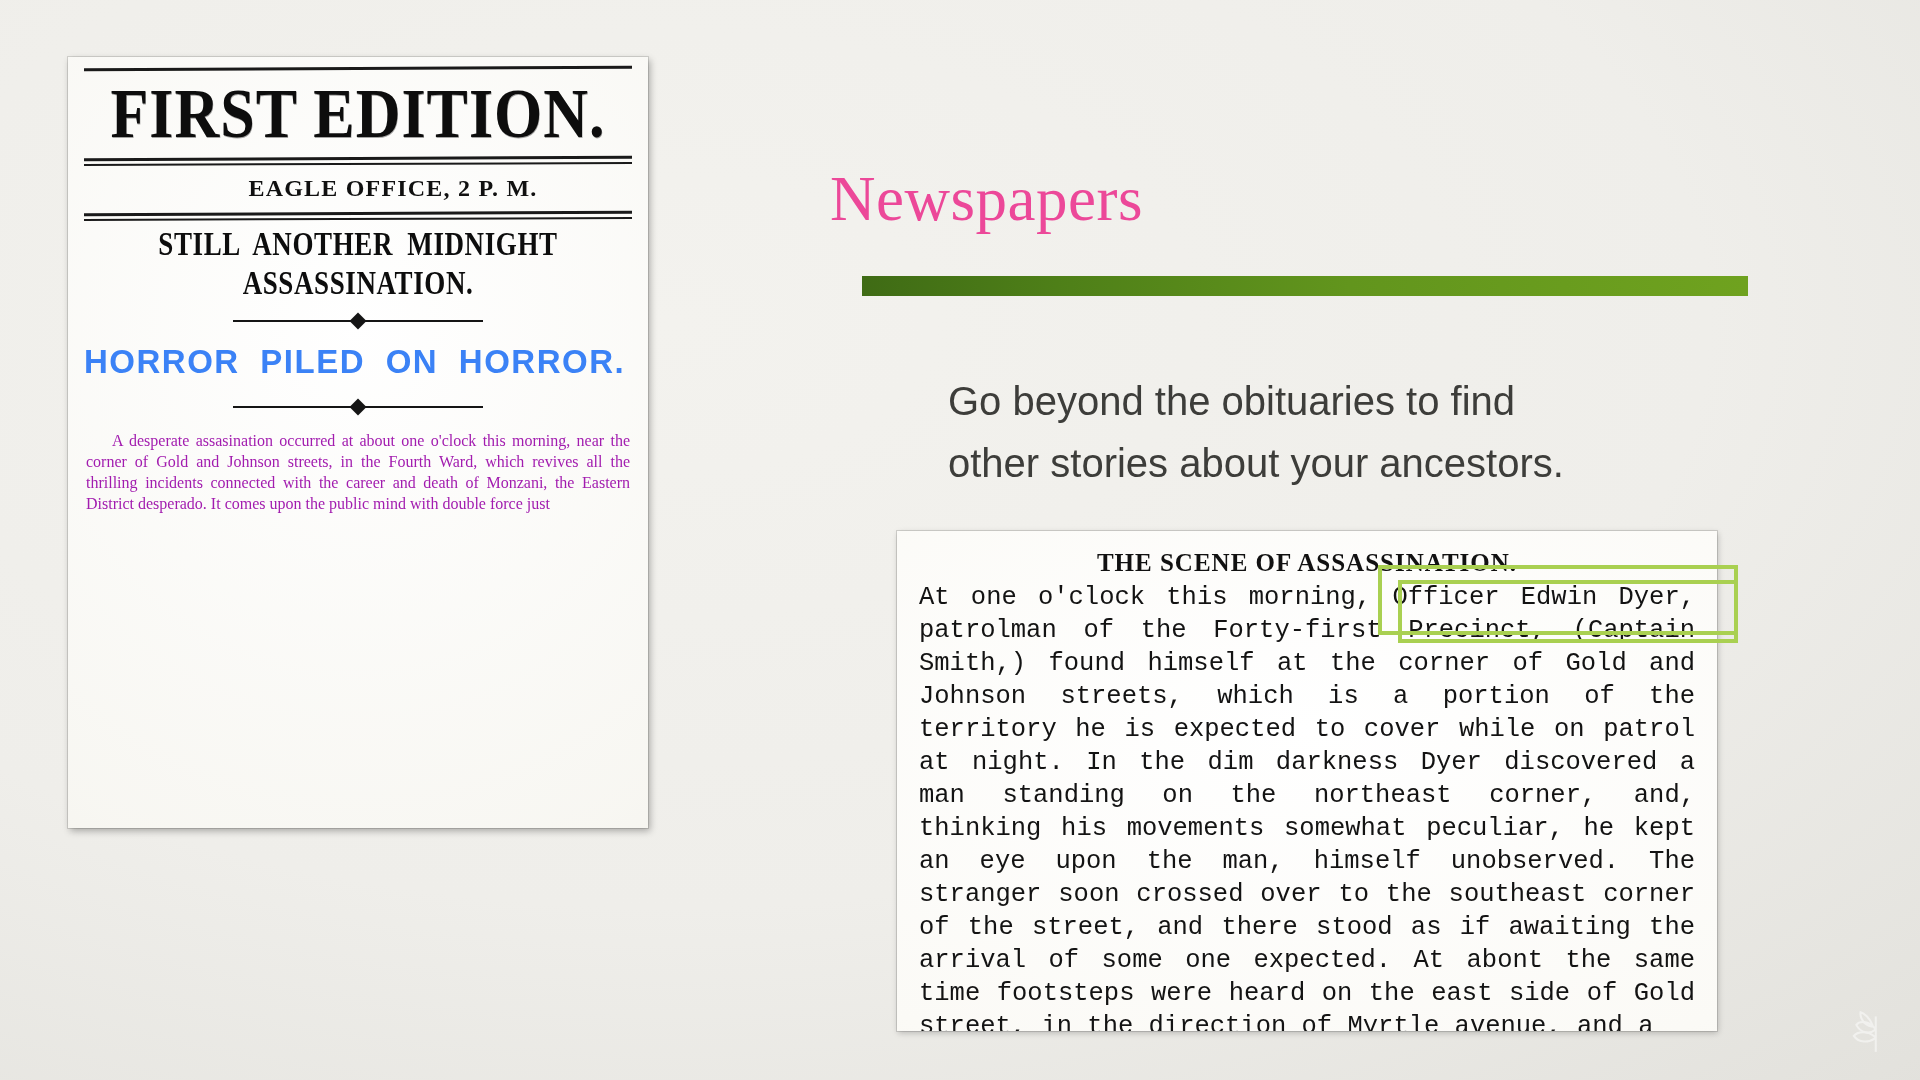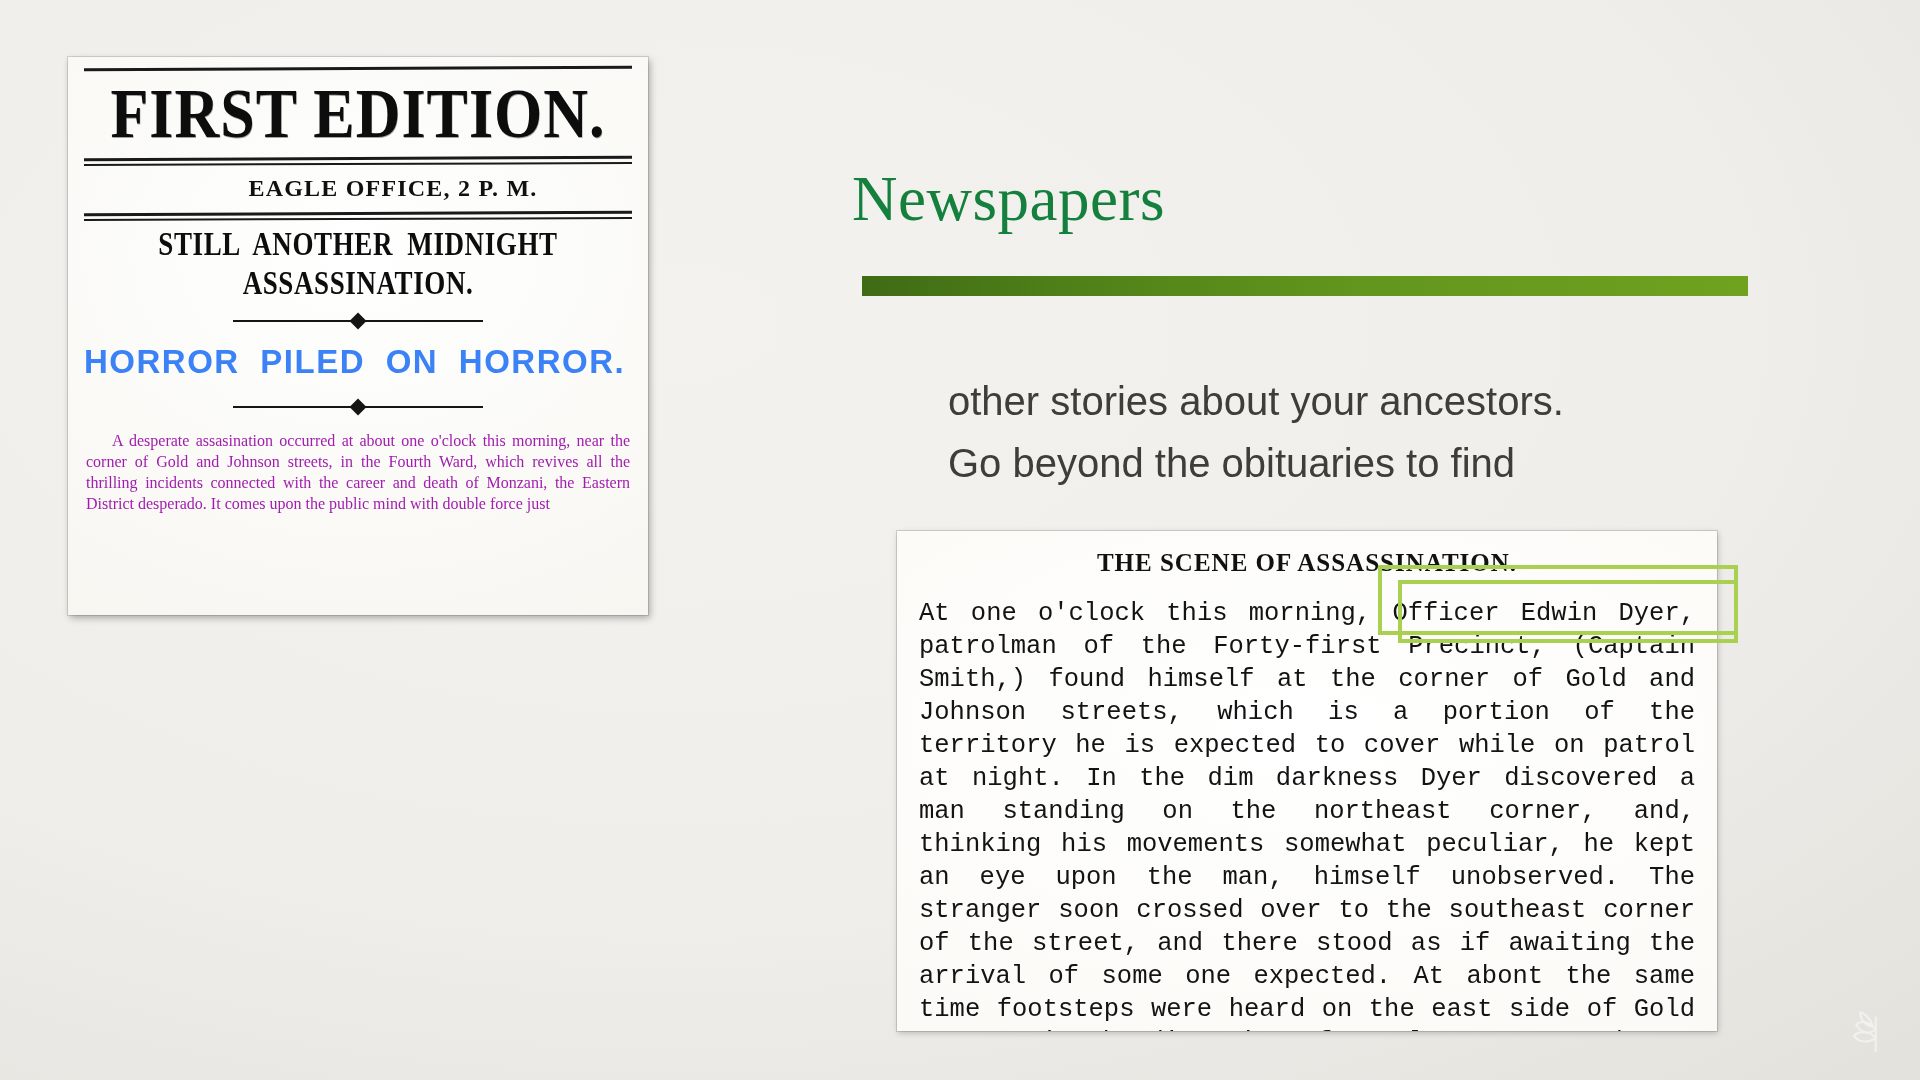--- a/index.html
+++ b/index.html
@@ -14,21 +14,21 @@
     background: radial-gradient(ellipse 120% 120% at 35% 30%, #f3f2ee 0%, #efeeea 45%, #e3e2dd 78%, #d9d8d3 100%);
     position: relative;
   }
 
   
   .clip-left {
     position: absolute;
     left: 68px;
     top: 57px;
     width: 580px;
-    height: 558px;
+    height: 771px;
     background: #fdfdfb;
     box-shadow: 2px 3px 7px rgba(0,0,0,0.30), 0 0 0 1px rgba(120,120,115,0.25);
     overflow: hidden;
     color: #111;
   }
   .clip-left .paper {
     position: absolute;
     inset: 0;
     background:
       radial-gradient(ellipse 150% 120% at 50% 35%, rgba(255,255,255,0.95) 0%, rgba(247,246,241,0.9) 60%, rgba(233,231,224,0.85) 100%);
@@ -130,25 +130,25 @@
     line-height: 1.32;
     text-align: justify;
     margin: 15px 2px 0 2px;
     color: #a21caf;
     text-indent: 26px;
   }
 
   
   .slide-title {
     position: absolute;
-    left: 852px;
+    left: 830px;
     top: 168px;
     font-family: "Liberation Serif", serif;
     font-size: 63px;
-    color: #15803d;
+    color: #ec4899;
     letter-spacing: 0.5px;
     line-height: 1;
   }
   .green-bar {
     position: absolute;
     left: 862px;
     top: 276px;
     width: 886px;
     height: 20px;
     background: linear-gradient(to right, #3f6b15 0%, #4e7f18 22%, #62951d 55%, #6fa21f 100%);
@@ -184,21 +184,21 @@
     position: relative;
     padding: 18px 22px 0 22px;
   }
   .rh-head {
     font-family: "Liberation Serif", serif;
     font-weight: bold;
     font-size: 25px;
     letter-spacing: 1px;
     text-align: center;
     color: #111;
-    margin: 0 0 20px 0;
+    margin: 0 0 4px 0;
   }
   .rh-body {
     font-family: Liberation Mono, monospace;
     font-size: 25.5px;
     line-height: 1.295;
     text-align: justify;
     color: #131313;
     margin: 0;
   }
 
@@ -249,22 +249,22 @@
     <div class="dingbat"></div>
     <div class="nh-horror">HORROR PILED ON HORROR.</div>
     <div class="dingbat"></div>
     <div class="nh-body">A desperate assasination occurred at about one o'clock this morning, near the corner of Gold and Johnson streets, in the Fourth Ward, which revives all the thrilling incidents connected with the career and death of Monzani, the Eastern District desperado. It comes upon the public mind with double force just</div>
   </div>
 </div>
 
 <div class="slide-title">Newspapers</div>
 <div class="green-bar"></div>
 <div class="slide-body">
+  <div>Go beyond the obituaries to find</div>
   <div>other stories about your ancestors.</div>
-  <div>Go beyond the obituaries to find</div>
 </div>
 
 <div class="clip-right">
   <div class="paper"></div>
   <div class="inner">
     <div class="rh-head">THE SCENE OF ASSASSINATION.</div>
     <div class="rh-body">At one o'clock this morning, Officer Edwin Dyer, patrolman of the Forty-first Precinct, (Captain Smith,) found himself at the corner of Gold and Johnson streets, which is a portion of the territory he is expected to cover while on patrol at night. In the dim darkness Dyer discovered a man standing on the northeast corner, and, thinking his movements somewhat peculiar, he kept an eye upon the man, himself unobserved. The stranger soon crossed over to the southeast corner of the street, and there stood as if awaiting the arrival of some one expected. At abont the same time footsteps were heard on the east side of Gold street, in the direction of Myrtle avenue, and a</div>
   </div>
 </div>
 

